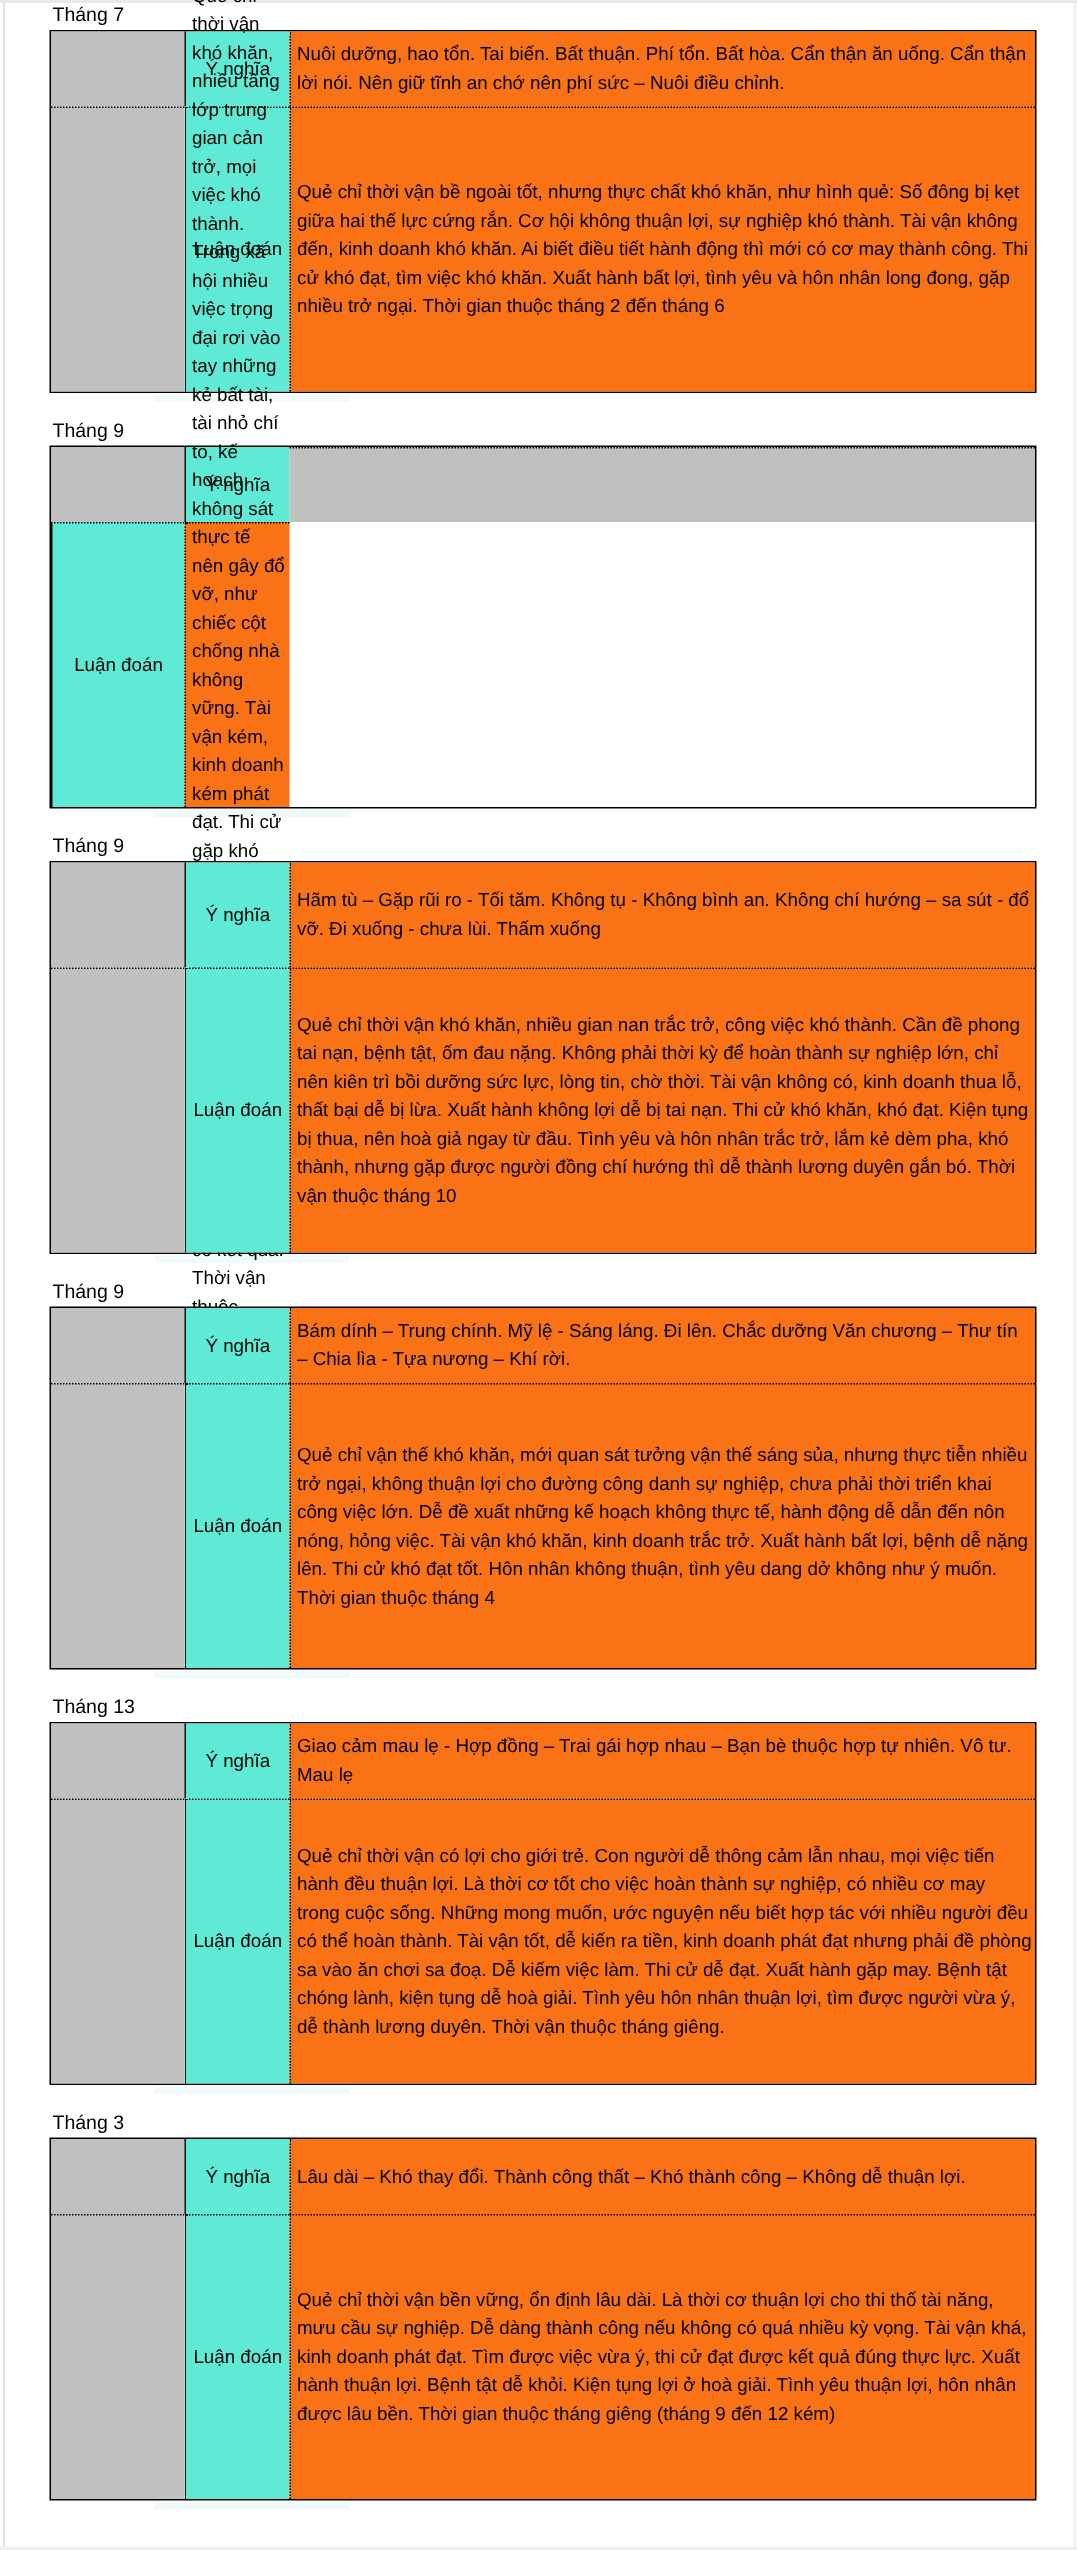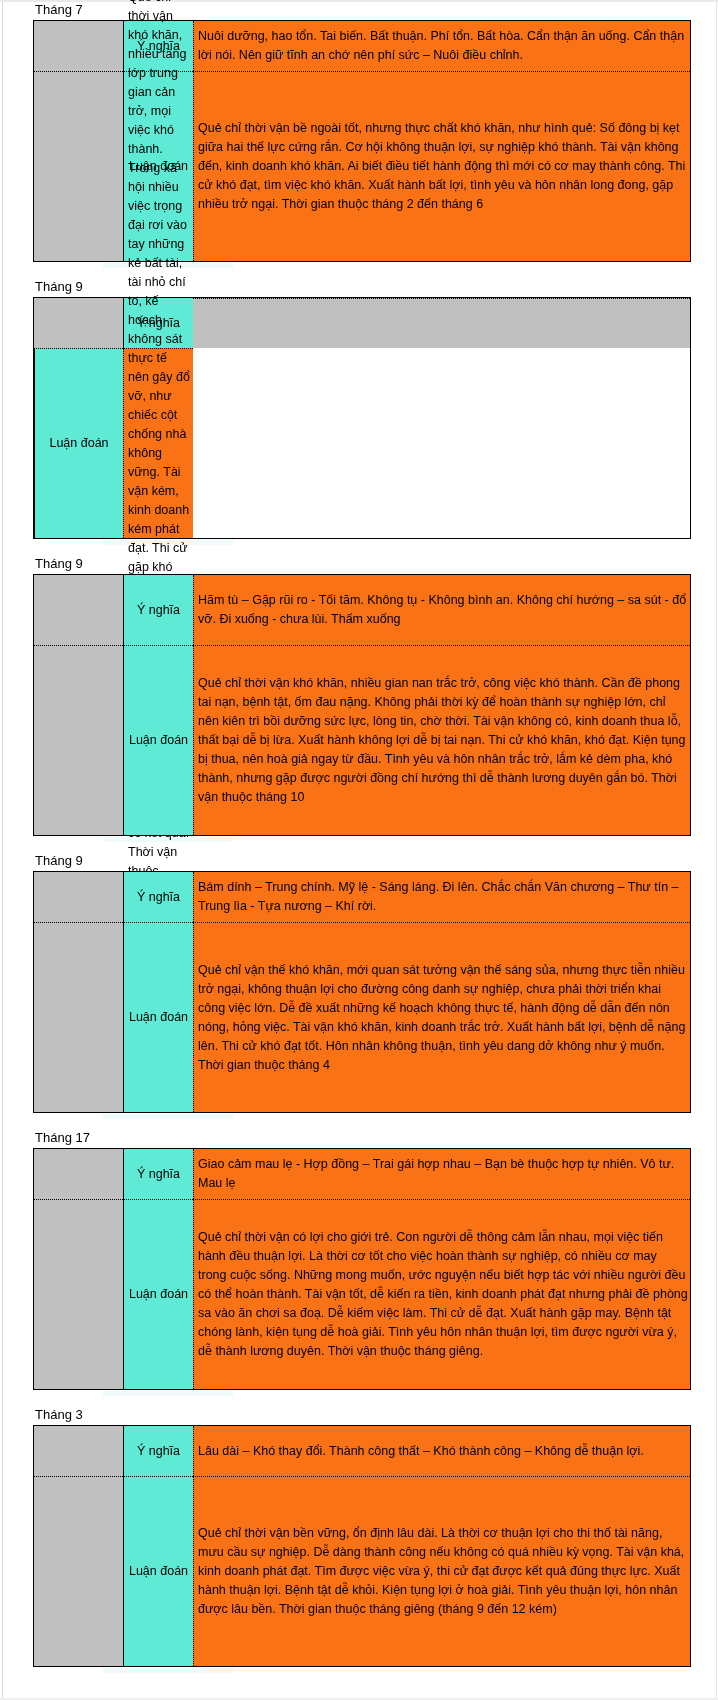--- a/index.html
+++ b/index.html
@@ -129,35 +129,35 @@
   </div>
 
   <div class="section">
     <div class="month-title">Tháng 9</div>
     <div class="month-table">
       <div class="cell cell-hexagram"></div>
       <div class="cell cell-label">
           <span>Ý nghĩa</span>
         </div>
       <div class="cell cell-text">
-          <span>Bám dính – Trung chính. Mỹ lệ - Sáng láng. Đi lên. Chắc chắn Văn chương – Thư tín – Trung lìa - Tựa nương – Khí rời.</span>
+          <span>Bám dính – Trung chính. Mỹ lệ - Sáng láng. Đi lên. Chắc dưỡng Văn chương – Thư tín – Chia lìa - Tựa nương – Khí rời.</span>
         </div>
       <div class="cell cell-hexagram row2"></div>
       <div class="cell cell-label row2">
           <span>Luận đoán</span>
         </div>
       <div class="cell cell-text row2">
           <span>Quẻ chỉ vận thế khó khăn, mới quan sát tưởng vận thế sáng sủa, nhưng thực tiễn nhiều trở ngại, không thuận lợi cho đường công danh sự nghiệp, chưa phải thời triển khai công việc lớn. Dễ đề xuất những kế hoạch không thực tế, hành động dễ dẫn đến nôn nóng, hỏng việc. Tài vận khó khăn, kinh doanh trắc trở. Xuất hành bất lợi, bệnh dễ nặng lên. Thi cử khó đạt tốt. Hôn nhân không thuận, tình yêu dang dở không như ý muốn. Thời gian thuộc tháng 4</span>
         </div>
     </div>
     <div class="table-shadow"></div>
   </div>
 
   <div class="section">
-    <div class="month-title">Tháng 17</div>
+    <div class="month-title">Tháng 13</div>
     <div class="month-table">
       <div class="cell cell-hexagram"></div>
       <div class="cell cell-label">
           <span>Ý nghĩa</span>
         </div>
       <div class="cell cell-text">
           <span>Giao cảm mau lẹ - Hợp đồng – Trai gái hợp nhau – Bạn bè thuộc hợp tự nhiên. Vô tư. Mau lẹ</span>
         </div>
       <div class="cell cell-hexagram row2"></div>
       <div class="cell cell-label row2">

